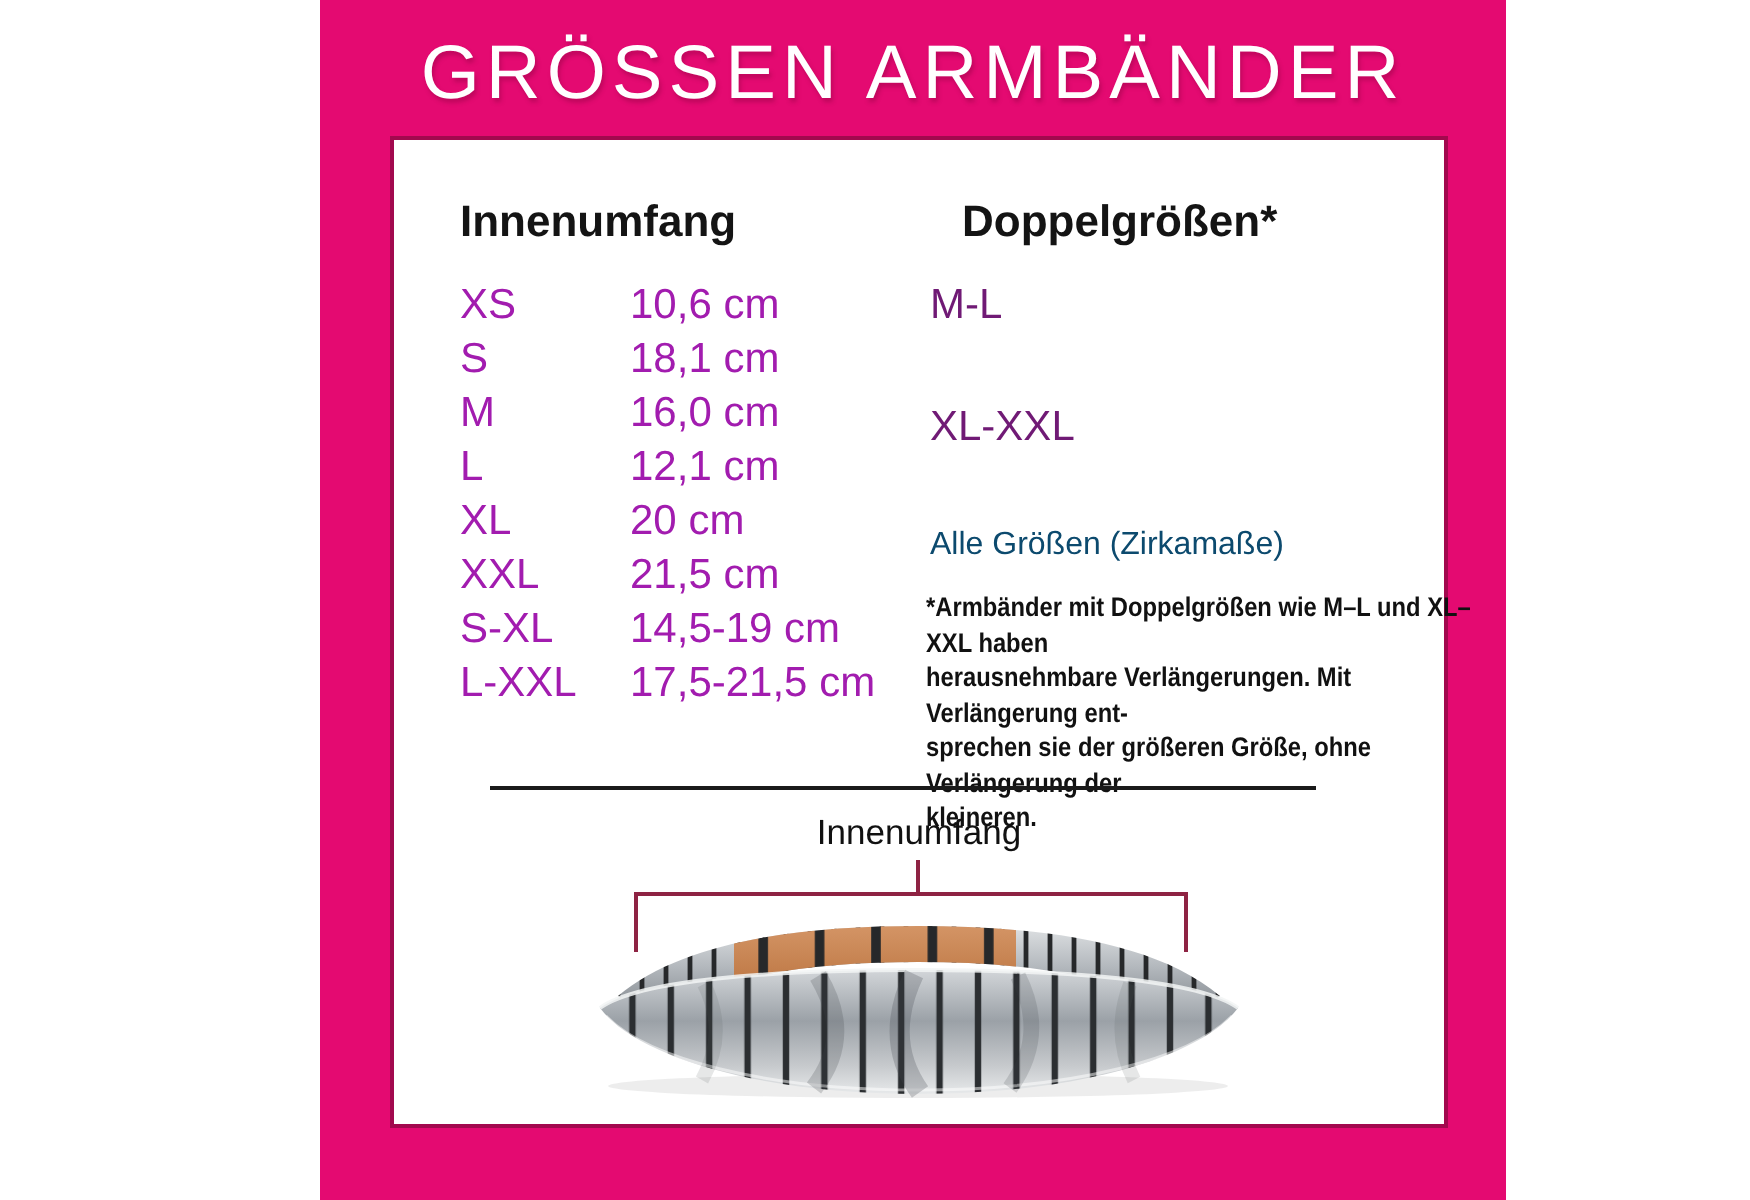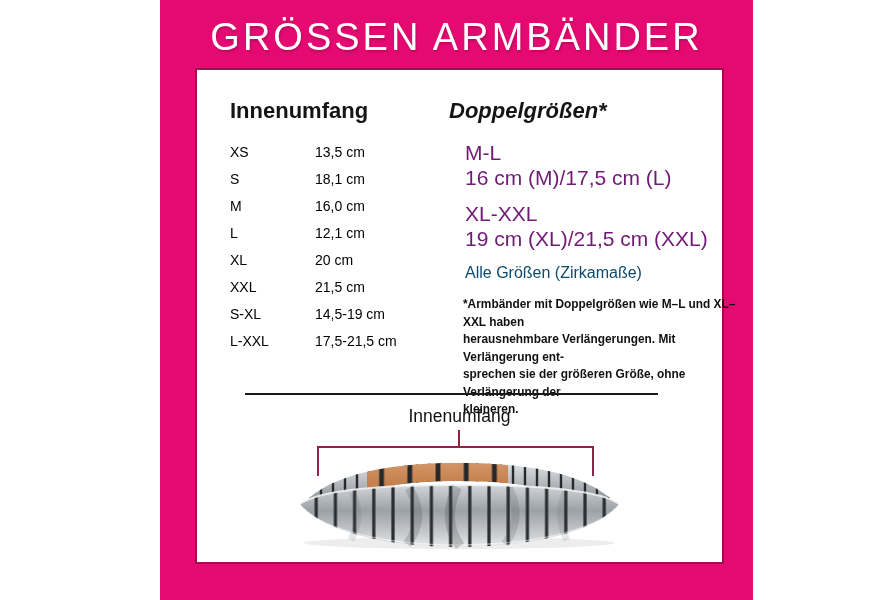--- a/index.html
+++ b/index.html
@@ -12,24 +12,24 @@
 
   .panel-title { position:absolute; left:0; top:16px; width:593px; text-align:center;
     color:#ffffff; font-size:38px; font-weight:400; letter-spacing:3px;
     text-shadow:1px 2px 2px rgba(120,0,55,.35); white-space:nowrap; }
 
   .card { position:absolute; left:37px; top:70px; width:525px; height:492px;
     background:#ffffff; box-shadow:0 0 0 2px rgba(96,8,44,.5);padding-left:36px; }
 
   .col-header { position:absolute; font-size:22px; font-weight:700; color:#141414; }
   .hdr-left  { left:33px;  top:28px; }
-  .hdr-right { left:252px; top:28px;font-style:italic; }
+  .hdr-right { left:284px; top:28px; }
 
   .size-table { position:absolute; left:33px; top:69px; }
-  .size-row { display:flex; height:27px; line-height:27px; font-size:14px; color:#000000;align-items:center; }
+  .size-row { display:flex; height:27px; line-height:27px; font-size:21px; color:#a21caf;align-items:center; }
   .size-row .sz { width:85px; }
   .size-row .val { white-space:nowrap; }
 
   .dbl-block { position:absolute; left:268px; font-size:21px; line-height:25px;
     color:#701a75; white-space:nowrap; }
   .dbl-1 { top:70px; }
   .dbl-2 { top:131px; }
 
   .all-sizes { position:absolute; left:268px; top:194px; font-size:16px;
     color:#0c4a6e; white-space:nowrap; }
@@ -62,21 +62,21 @@
     <div class="panel-title">GRÖSSEN ARMBÄNDER</div>
 
     <div class="card">
 
       <div class="col-header hdr-left">Innenumfang</div>
       <div class="col-header hdr-right">Doppelgrößen*</div>
 
       <div class="size-table">
         <div class="size-row">
           <span class="sz">XS</span>
-          <span class="val">13,5 cm</span>
+          <span class="val">10,6 cm</span>
         </div>
         <div class="size-row">
           <span class="sz">S</span>
           <span class="val">18,1 cm</span>
         </div>
         <div class="size-row">
           <span class="sz">M</span>
           <span class="val">16,0 cm</span>
         </div>
         <div class="size-row">
@@ -96,25 +96,23 @@
           <span class="val">14,5-19 cm</span>
         </div>
         <div class="size-row">
           <span class="sz">L-XXL</span>
           <span class="val">17,5-21,5 cm</span>
         </div>
       </div>
 
       <div class="dbl-block dbl-1">
         <div>M-L</div>
-        <div>16 cm (M)/17,5 cm (L)</div>
       </div>
       <div class="dbl-block dbl-2">
         <div>XL-XXL</div>
-        <div>19 cm (XL)/21,5 cm (XXL)</div>
       </div>
 
       <div class="all-sizes">Alle Größen (Zirkamaße)</div>
 
       <div class="footnote">
         <div>*Armbänder mit Doppelgrößen wie M–L und XL–XXL haben</div>
         <div>herausnehmbare Verlängerungen. Mit Verlängerung ent-</div>
         <div>sprechen sie der größeren Größe, ohne Verlängerung der</div>
         <div>kleineren.</div>
       </div>

